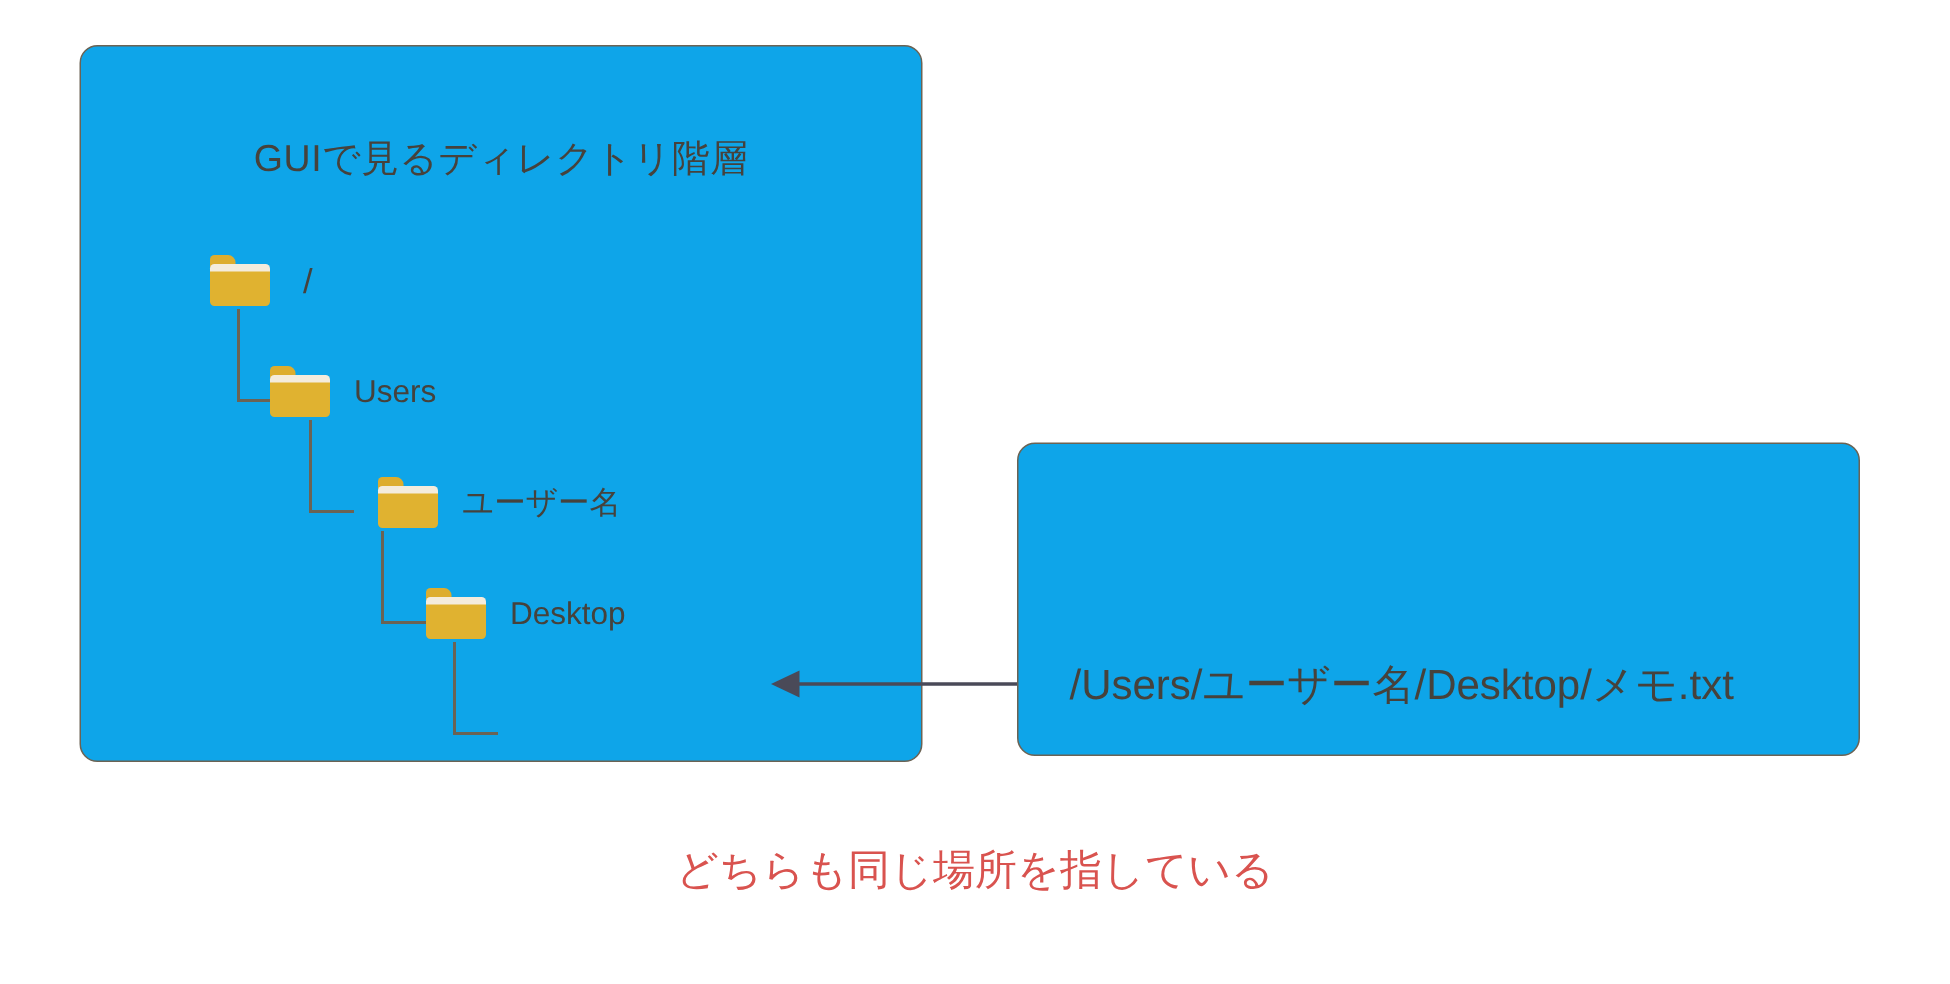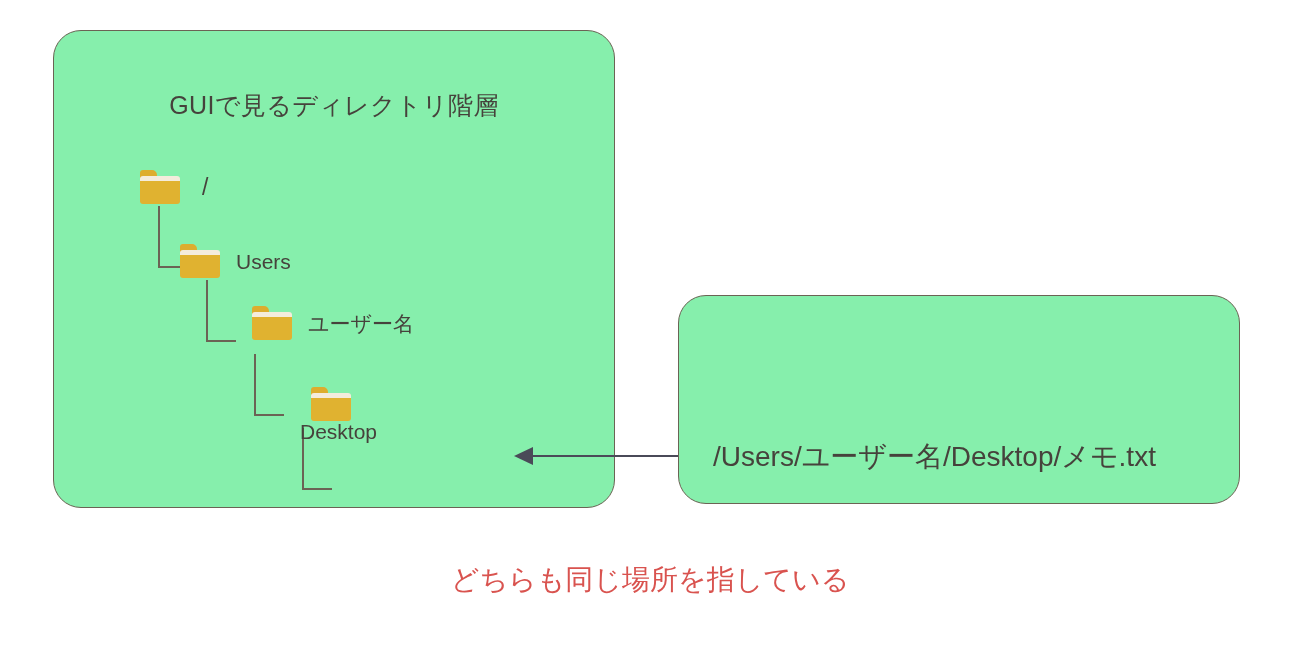--- a/index.html
+++ b/index.html
@@ -19,23 +19,23 @@
   .canvas {
     position: absolute;
     inset: 0;
     width: 1300px;
     height: 656px;
   }
 
   
   .panel {
     position: absolute;
-    background: #86efac;
+    background: #0ea5e9;
     border: 1.6px solid #6b6354;
-    border-radius: 28px;
+    border-radius: 12px;
     box-sizing: border-box;
   }
   #gui-panel {
     left: 53px;
     top: 30px;
     width: 562px;
     height: 478px;
   }
   #path-panel {
     left: 678px;
@@ -201,30 +201,30 @@
 
       <div class="tree-row" style="left:126px; top:208px;">
         <span class="folder-icon">
           <span class="tab"></span>
             <span class="strip"></span>
             <span class="body"></span>
         </span>
         <span class="tree-label">Users</span>
       </div>
 
-      <div class="tree-row" style="left:182px; top:270px;padding-left:16px;">
+      <div class="tree-row" style="left:182px; top:282px;padding-left:16px;">
         <span class="folder-icon">
           <span class="tab"></span>
             <span class="strip"></span>
             <span class="body"></span>
         </span>
         <span class="tree-label">ユーザー名</span>
       </div>
 
-      <div class="tree-row" style="left:230px; top:356px;flex-direction:column;">
+      <div class="tree-row" style="left:230px; top:356px;">
         <span class="folder-icon">
           <span class="tab"></span>
             <span class="strip"></span>
             <span class="body"></span>
         </span>
         <span class="tree-label">Desktop</span>
       </div>
 
 
     </div>

